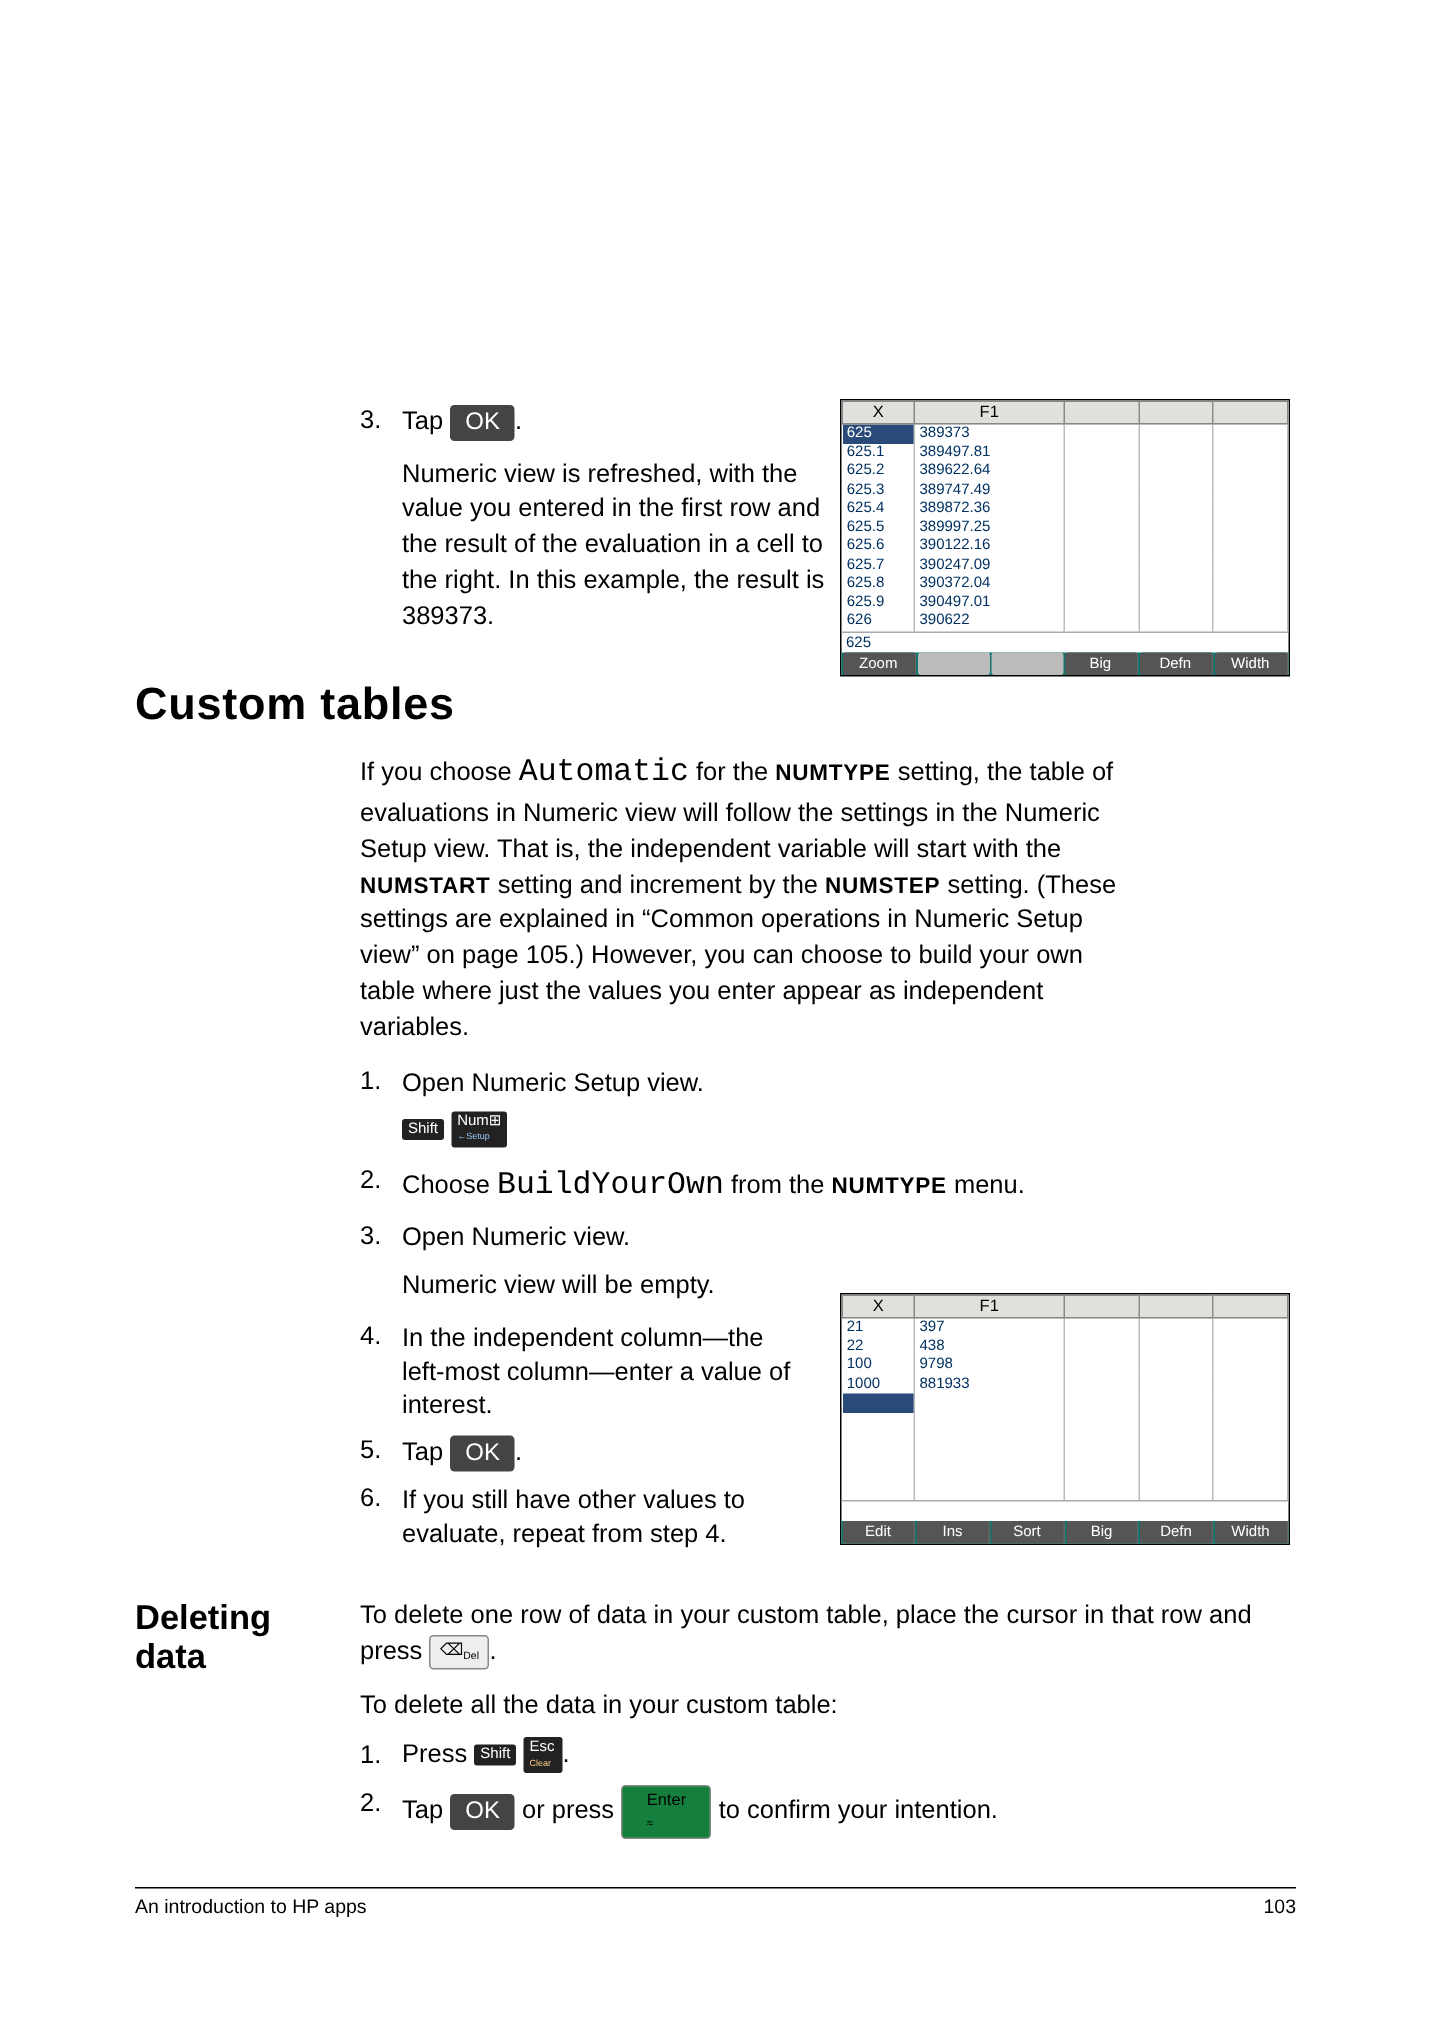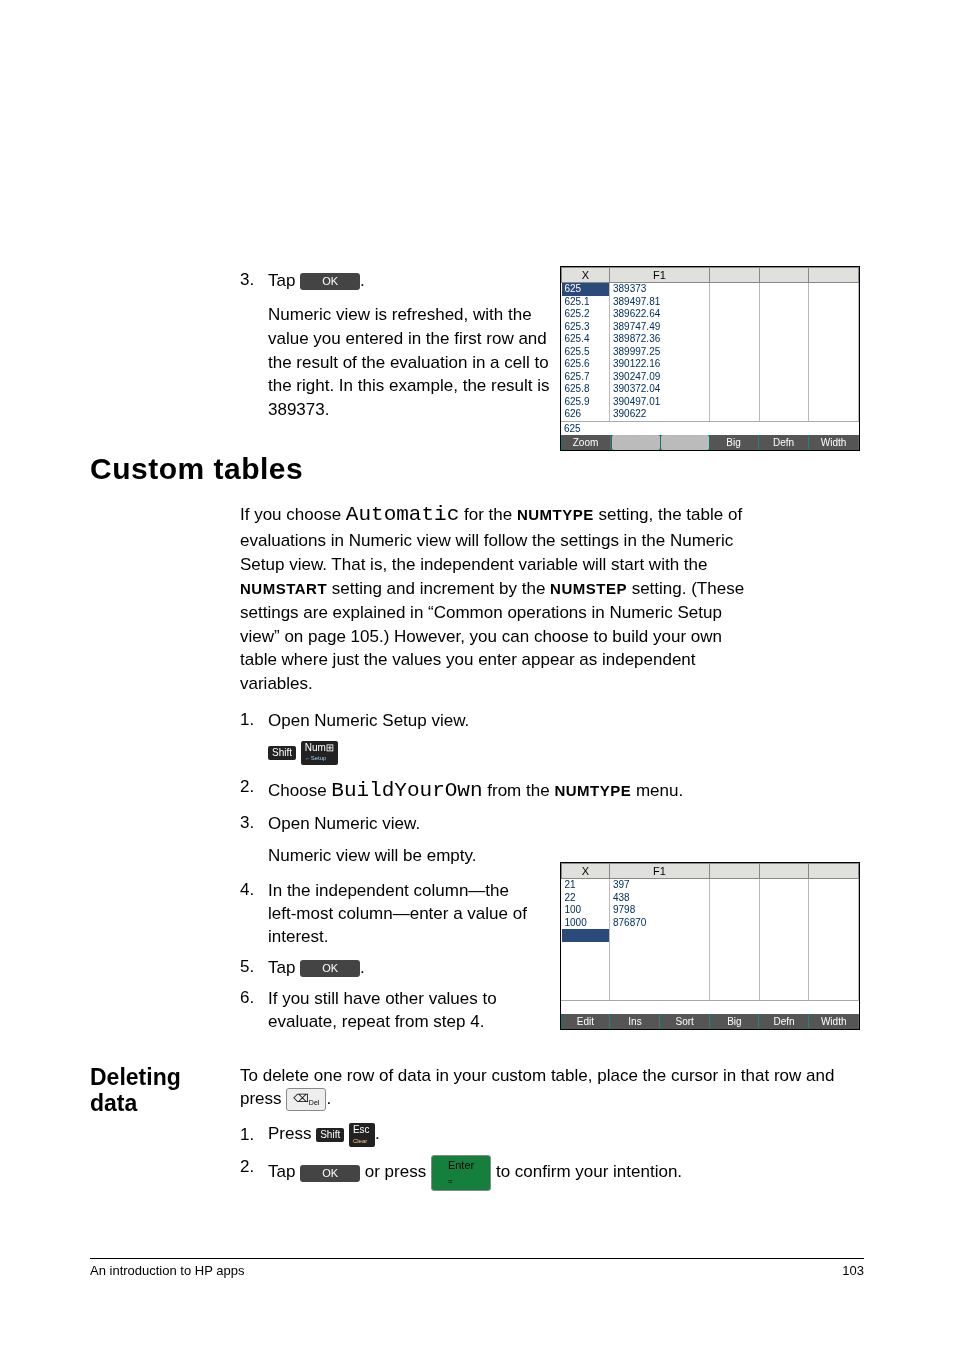--- a/index.html
+++ b/index.html
@@ -3,21 +3,21 @@
 <meta charset="utf-8">
 <style>
   * { box-sizing: border-box; margin: 0; padding: 0; }
   body { font-family: "Segoe UI", Arial, sans-serif; background: #fff; width: 954px; height: 1350px; position: relative; font-size: 17px; color: #000; }
   .page { padding: 270px 90px 0 90px; }
   .content-col { margin-left: 150px; width: 500px; }
   .num-item { display: flex; margin-bottom: 8px; }
   .num-marker { width: 28px; flex: none; font-family: "Arial Narrow", Arial, sans-serif; }
   .num-body { flex: 1; font-family: "Arial Narrow", Arial, sans-serif; font-size: 17px; line-height: 1.35; }
   .indent-para { margin-left: 28px; font-family: "Arial Narrow", Arial, sans-serif; line-height: 1.4; width: 290px; }
-  .ok-btn { display: inline-block; background: #444; color: #fff; font-family: Arial, sans-serif; font-size: 11px; padding: 1px 22px; border-radius: 3px; vertical-align: middle; }
+  .ok-btn { display: inline-block; background: #444; color: #fff; font-family: Arial, sans-serif; font-size: 16px; padding: 1px 10px; border-radius: 3px; vertical-align: middle; }
   .key { display: inline-block; background: #222; color: #fff; font-family: Arial, sans-serif; font-size: 10px; padding: 2px 4px; border-radius: 2px; vertical-align: middle; line-height: 1; min-width: 26px; text-align: left; }
   .key-light { display: inline-block; background: #15803d; color: #000; border: 1px solid #888; font-family: Arial, sans-serif; font-size: 11px; padding: 2px 16px; border-radius: 3px; vertical-align: middle; }
   .key-bksp { display: inline-block; background: #eee; border: 1px solid #888; border-radius: 3px; padding: 2px 6px; vertical-align: middle; font-size: 11px; }
   h2.section { font-family: "Arial Narrow", Arial, sans-serif; font-weight: bold; font-size: 30px; margin: 30px 0 14px 0; letter-spacing: 0.5px; }
   .body-para { margin-left: 150px; width: 505px; font-family: "Arial Narrow", Arial, sans-serif; line-height: 1.4; margin-bottom: 14px; }
   .mono { font-family: "Courier New", monospace; font-size: 21px; }
   .smallcaps { font-variant: small-caps; font-weight: bold; font-size: 15px; letter-spacing: 0.5px; }
   .sidebar-heading { font-family: "Arial Narrow", Arial, sans-serif; font-weight: bold; font-size: 23px; line-height: 1.15; width: 130px; }
   .row-flex { display: flex; }
   .row-flex .right { flex: 1; font-family: "Arial Narrow", Arial, sans-serif; line-height: 1.4; }
@@ -230,21 +230,21 @@
           </tr>
       <tr>
             <td>100</td>
             <td>9798</td>
             <td></td>
             <td></td>
             <td></td>
           </tr>
       <tr>
             <td>1000</td>
-            <td>876870</td>
+            <td>881933</td>
             <td></td>
             <td></td>
             <td></td>
           </tr>
       <tr>
             <td class="sel">&nbsp;</td>
             <td></td>
             <td></td>
             <td></td>
             <td></td>
@@ -268,20 +268,21 @@
       <span>Width</span>
     </div>
   </div>
 
   <div class="row-flex" style="margin-top:30px;">
     <div class="sidebar-heading">Deleting data</div>
     <div class="right" style="margin-left:20px; width:500px;">
       <p style="margin-bottom:12px;">
         <span>To delete one row of data in your custom table, place the cursor in that row and press </span><span class="key-bksp">⌫<sub style="font-size:7px;">Del</sub></span><span>.</span>
       </p>
+      <p style="margin-bottom:10px;">To delete all the data in your custom table:</p>
 
       <div class="num-item">
         <div class="num-marker">1.</div>
         <div class="num-body">
           <span>Press </span>
           <span class="key">Shift</span>
           <span class="key"><span>Esc</span><br><span style="font-size:6px;color:#fc8;">Clear</span></span><span>.</span>
         </div>
       </div>
 

